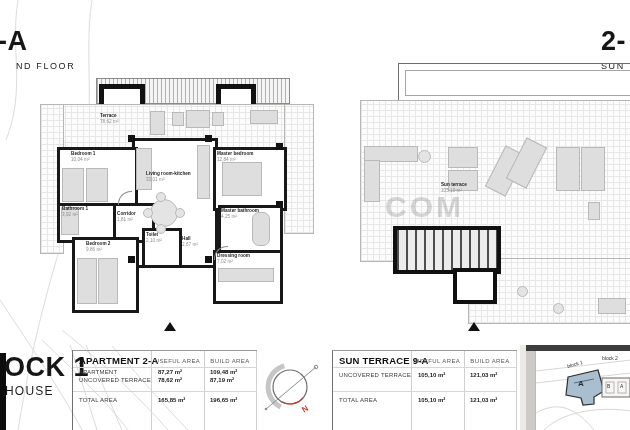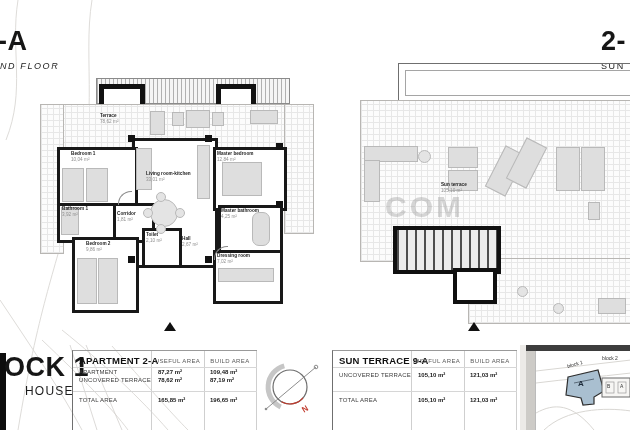--- a/index.html
+++ b/index.html
@@ -53,21 +53,21 @@
       <path d="M 62,330 C 102,362 142,400 168,430"></path>
       <path d="M 112,346 C 142,380 172,414 188,430"></path>
     </g>
     <g fill="none" stroke="#d3d1ce" stroke-width="0.8">
       <path d="M 70,345 L 97,430"></path>
       <path d="M 86,345 L 122,430"></path>
     </g>
   </svg>
 
   <div class="bigtitle" style="left:-2px;top:26px;">-A</div>
-  <div class="smalltitle" style="left:0px;top:61px;font-style:italic;">ND FLOOR</div>
+  <div class="smalltitle" style="left:16px;top:61px;">ND FLOOR</div>
 
   <div class="bigtitle" style="left:601px;top:26px;">2-</div>
   <div class="smalltitle" style="left:601px;top:61px;">SUN TE</div>
 
   <div class="abs" style="left:0;top:0;">
 
     <div class="stripes" style="left:96px;top:78px;width:192px;height:24px;"></div>
     <div class="abs" style="left:99px;top:84px;width:36px;height:38px;border:5px solid #111;background:#fff;"></div>
     <div class="abs" style="left:216px;top:84px;width:30px;height:34px;border:5px solid #111;background:#fff;"></div>
 
@@ -193,21 +193,21 @@
         <div class="rarea">105,10 m²</div>
       </div>
     <div class="wm" style="left:385px;top:190px;">COM</div>
   </div>
 
   <div class="tri" style="left:164px;top:322px;"></div>
   <div class="tri" style="left:468px;top:322px;"></div>
 
   <div class="abs" style="left:0;top:353px;width:6px;height:77px;background:#0d0d0d;"></div>
   <div class="bigtitle" style="left:4px;top:352px;">OCK 1</div>
-  <div class="abs" style="left:5px;top:384px;font-size:12px;letter-spacing:1.2px;color:#1c1c1c;margin-left:20px;">HOUSE</div>
+  <div class="abs" style="left:5px;top:384px;font-size:12px;letter-spacing:1.2px;color:#1c1c1c;">HOUSE</div>
 
   <div class="tbl" style="left:72px;top:350px;">
     <div class="vline" style="left:78px;"></div>
     <div class="vline" style="left:131px;"></div>
     <div class="vline" style="left:183px;"></div>
     <div class="hline" style="top:16px;"></div>
     <div class="hline" style="top:40px;"></div>
     <div class="t-title" style="left:6px;top:4px;">APARTMENT 2-A</div>
     <div class="t-head" style="left:78px;width:53px;top:7px;">USEFUL AREA</div>
     <div class="t-head" style="left:131px;width:52px;top:7px;">BUILD AREA</div>

